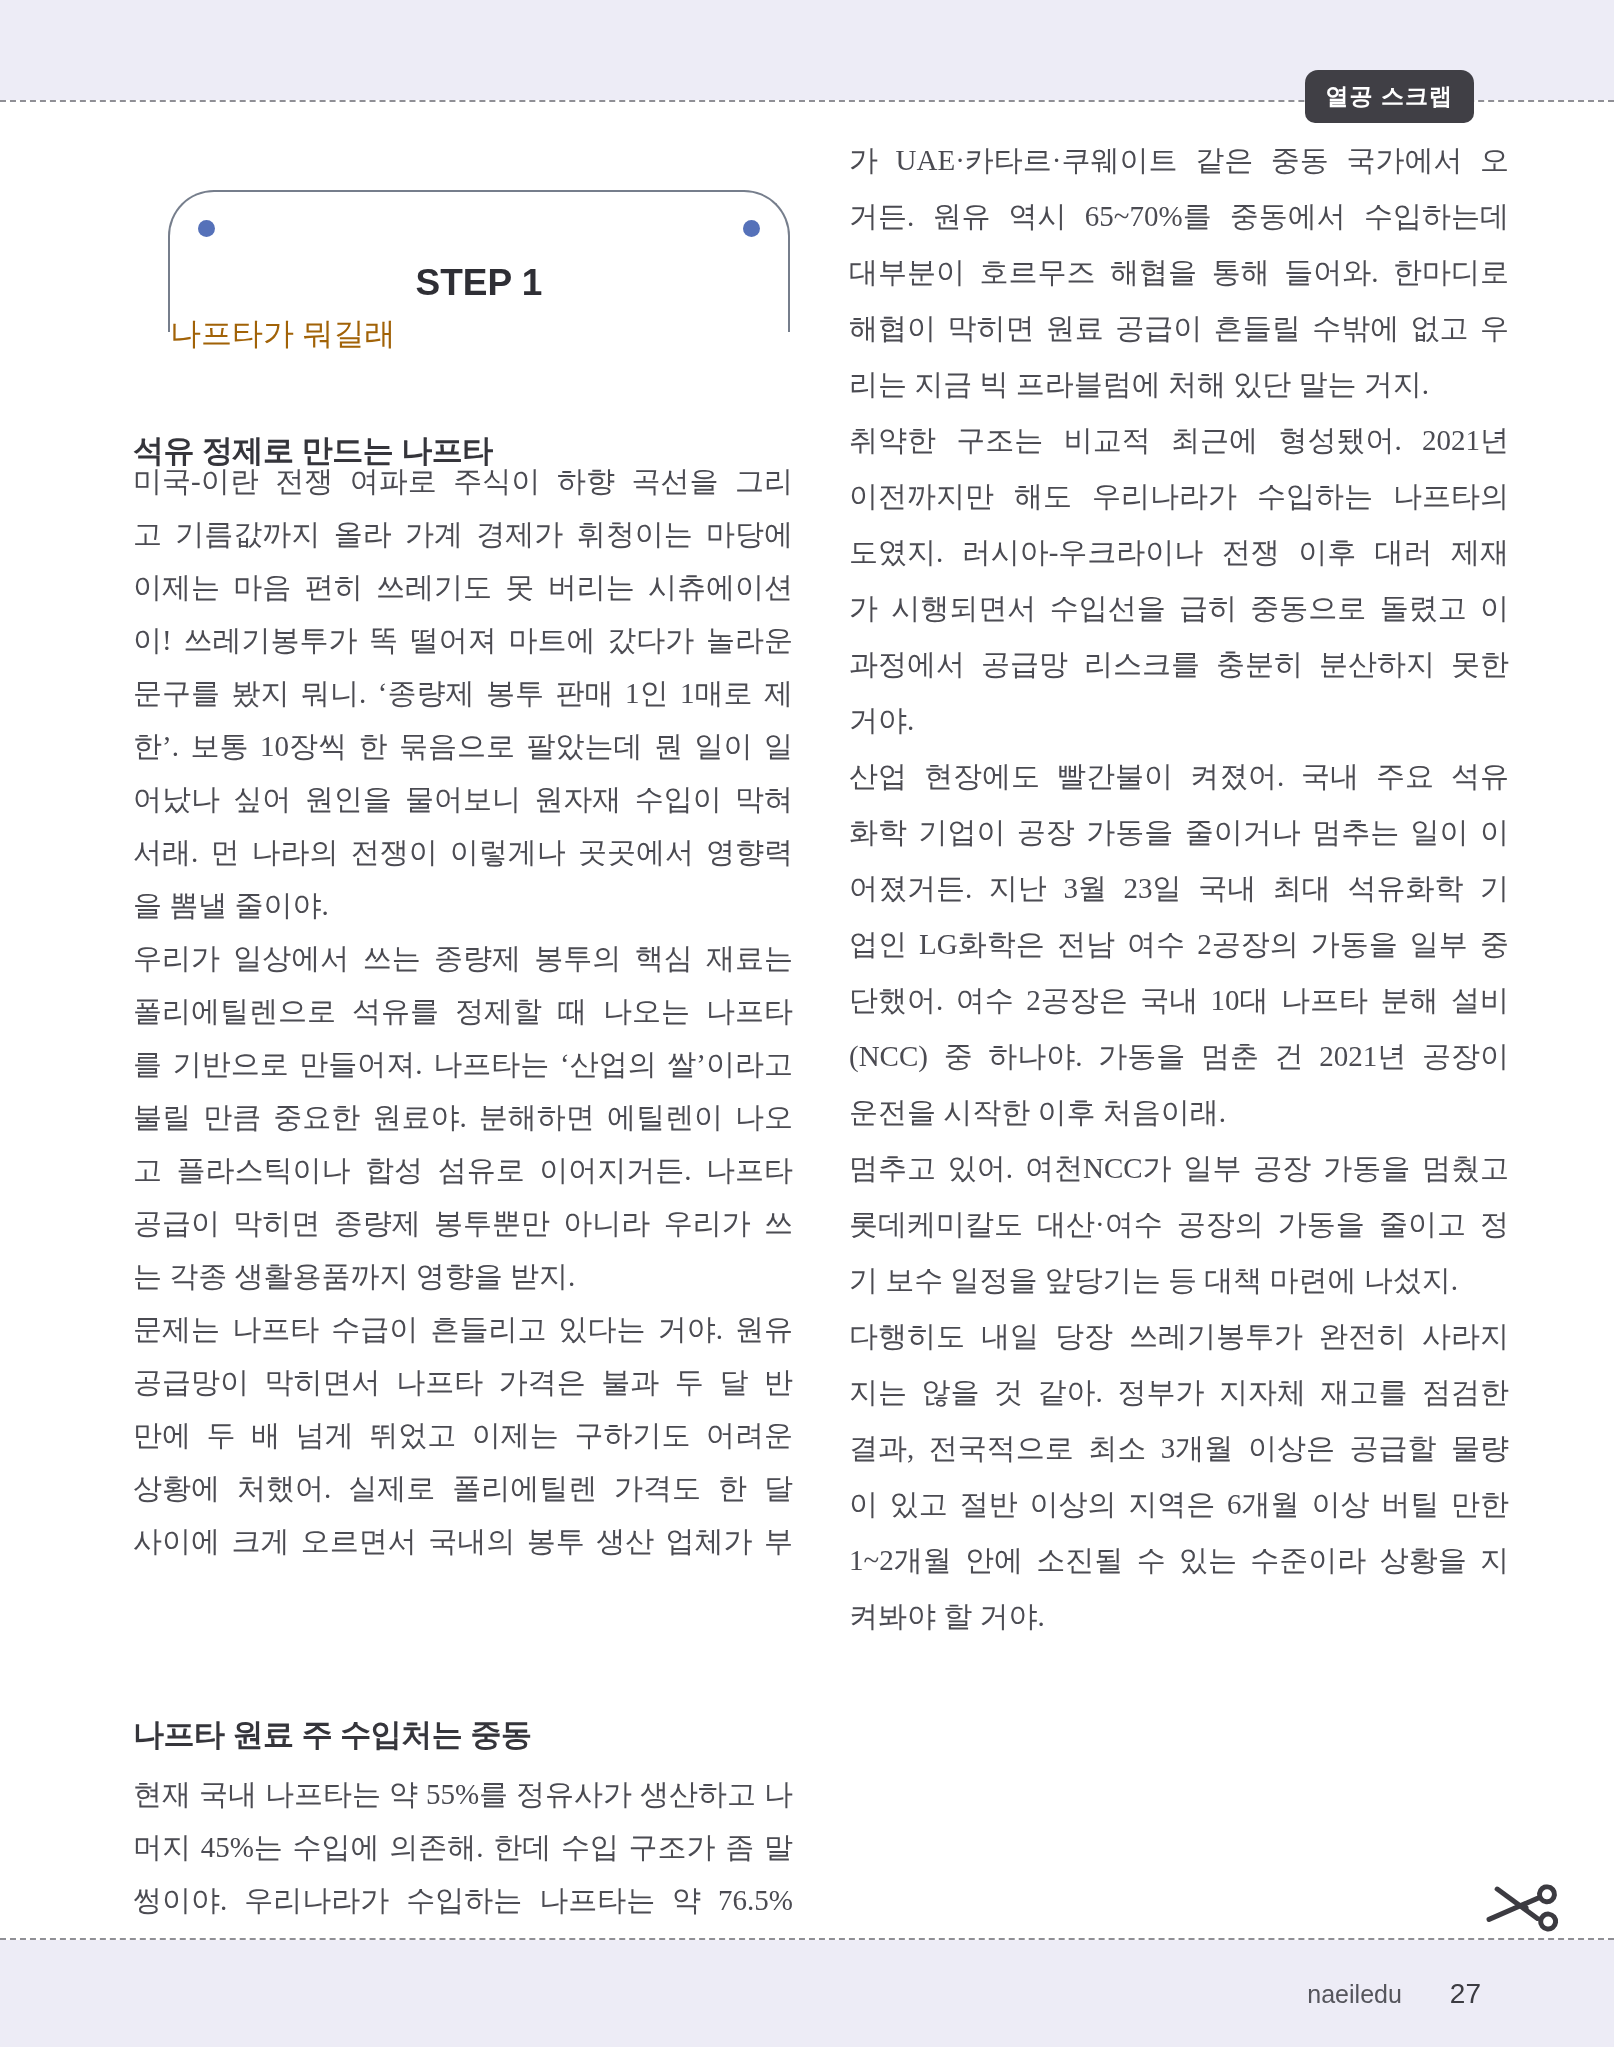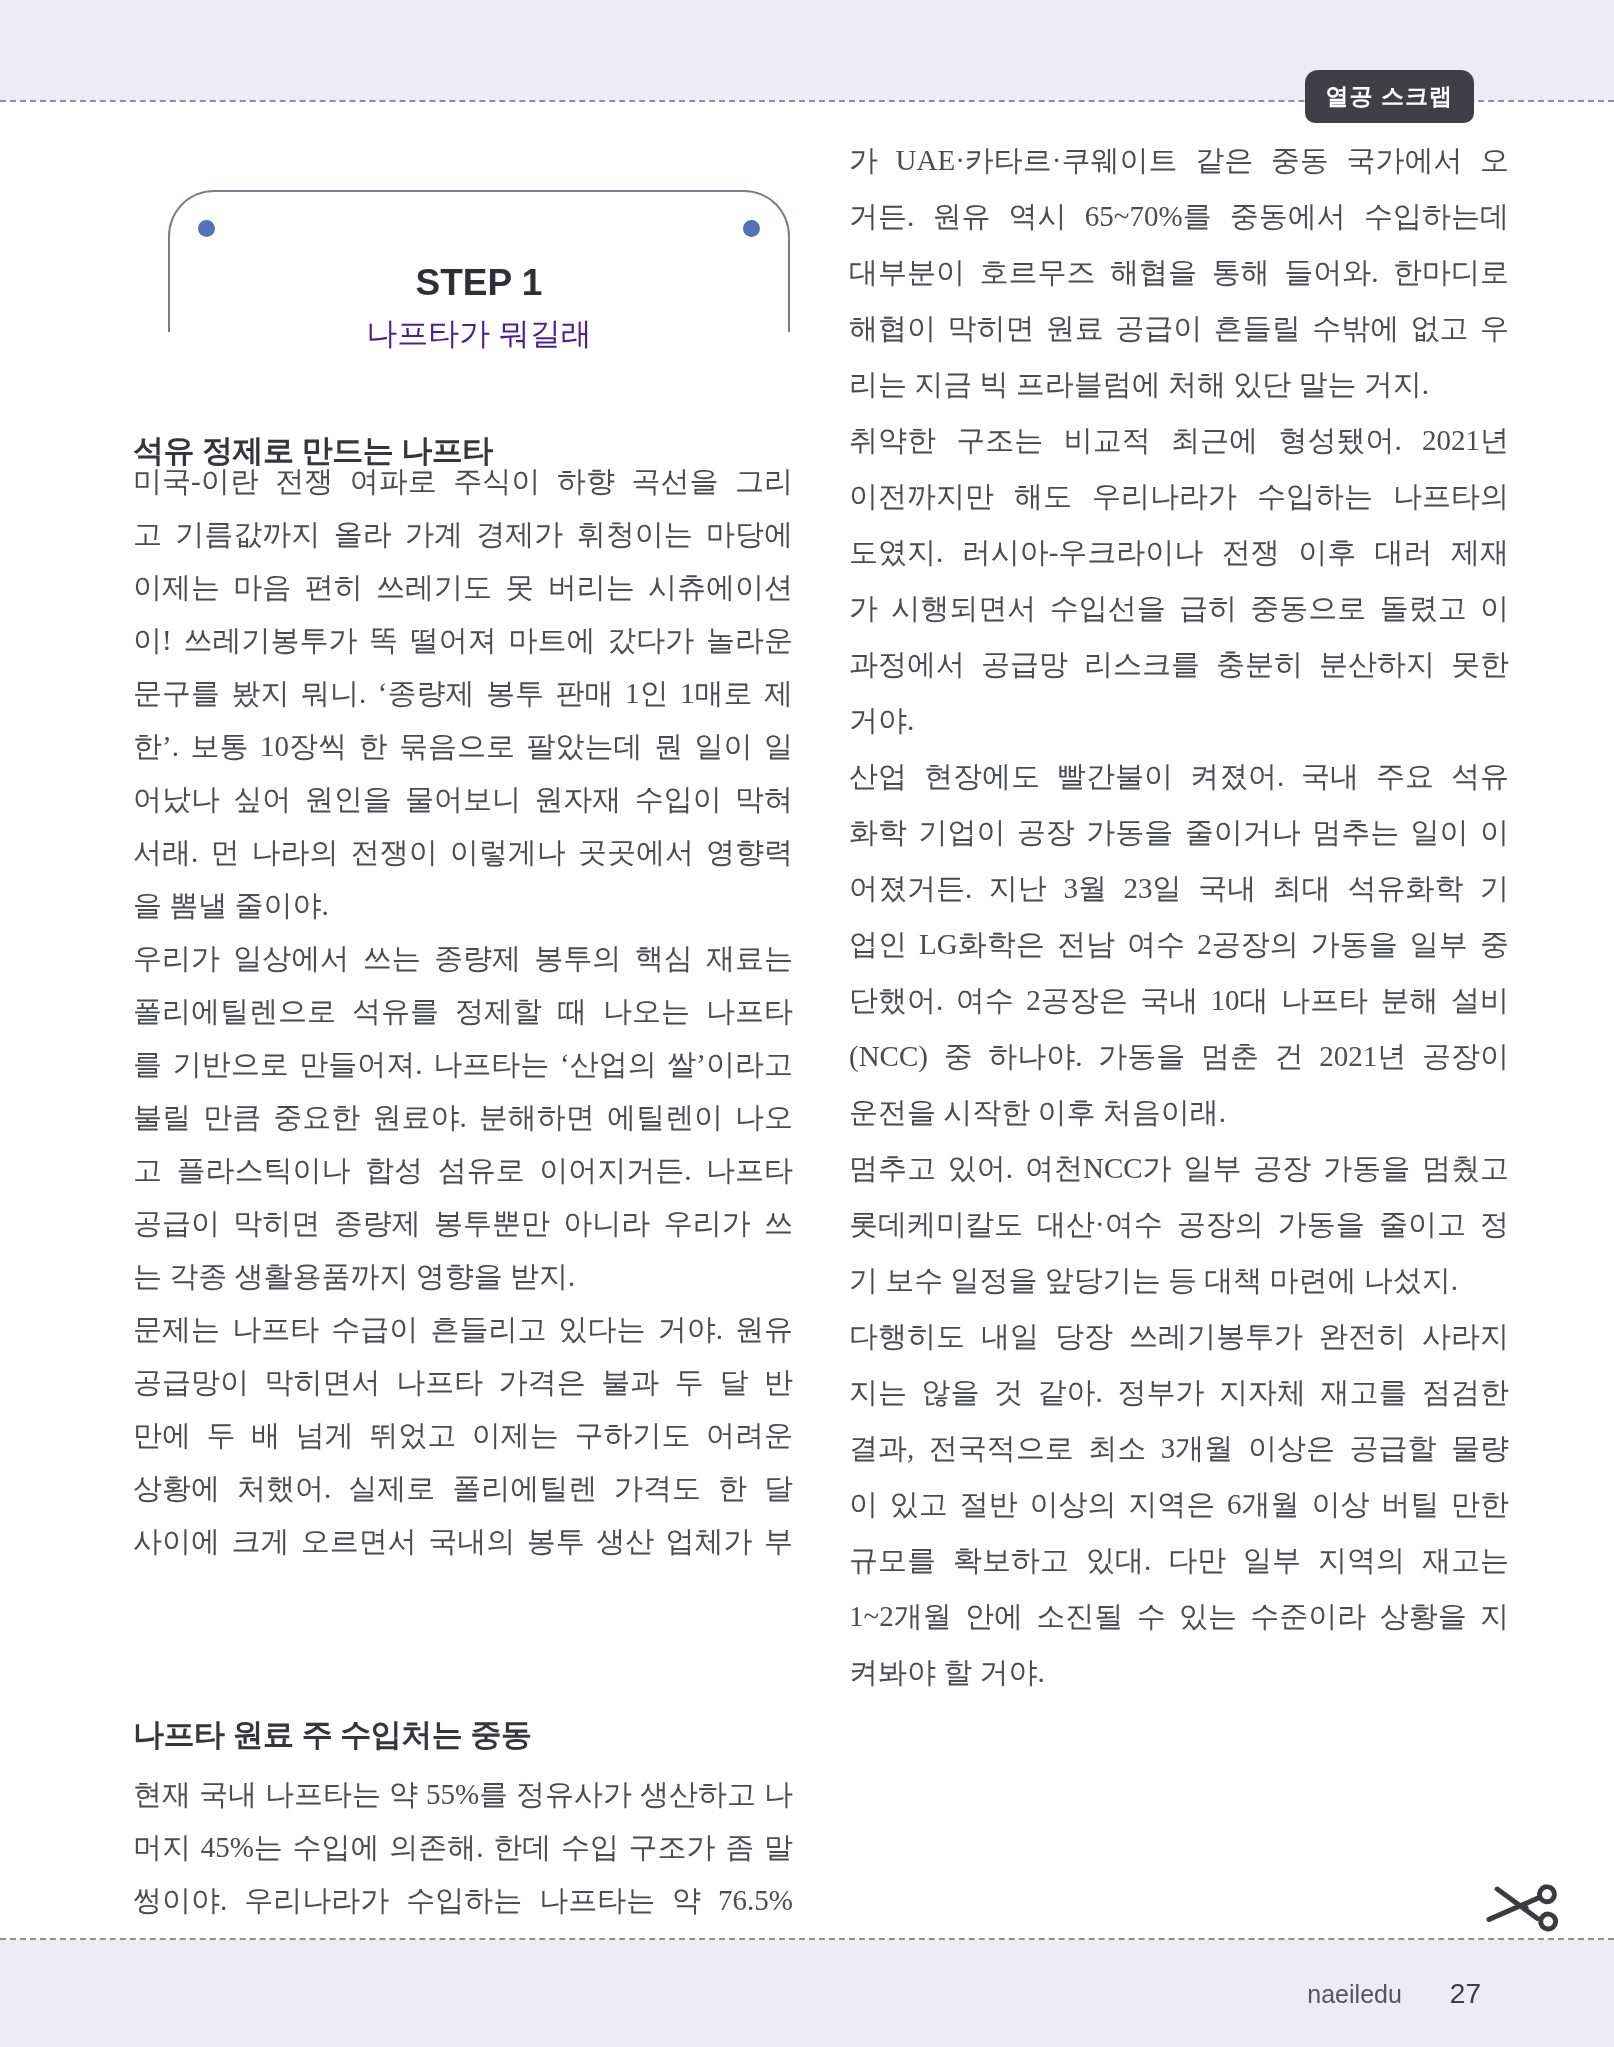--- a/index.html
+++ b/index.html
@@ -31,23 +31,23 @@
   }
   .dot { position:absolute; width:17px; height:17px; border-radius:50%; background:#5571b9; top:28px; }
   .dot.l { left:28px; }
   .dot.r { right:28px; }
   .step-label {
     text-align:center; margin-top:70px;
     font-family:"Liberation Sans", sans-serif; font-weight:bold;
     font-size:37px; color:#2f2f35; letter-spacing:0px;
   }
   .step-title {
-    text-align:center; margin-top:9px;
+    margin-top:9px;
     font-family:"Liberation Sans", sans-serif;
-    font-size:31px; color:#4c1d95;
+    font-size:31px; color:#a16207;
   }
   
   .abs { position:absolute; }
   .colw { width:660px; }
   .sec-heading {
     font-family:"Liberation Sans", sans-serif; font-weight:bold;
     font-size:31px; color:#35353b; letter-spacing:-0.5px;
   }
   .tl {
     font-size:29px; line-height:53px; color:#4b4b52;
@@ -131,21 +131,20 @@
     <div class="tl">단했어. 여수 2공장은 국내 10대 나프타 분해 설비</div>
     <div class="tl">(NCC) 중 하나야. 가동을 멈춘 건 2021년 공장이</div>
     <div class="tl pl">운전을 시작한 이후 처음이래.</div>
     <div class="tl">멈추고 있어. 여천NCC가 일부 공장 가동을 멈췄고</div>
     <div class="tl">롯데케미칼도 대산·여수 공장의 가동을 줄이고 정</div>
     <div class="tl pl">기 보수 일정을 앞당기는 등 대책 마련에 나섰지.</div>
     <div class="tl">다행히도 내일 당장 쓰레기봉투가 완전히 사라지</div>
     <div class="tl">지는 않을 것 같아. 정부가 지자체 재고를 점검한</div>
     <div class="tl">결과, 전국적으로 최소 3개월 이상은 공급할 물량</div>
     <div class="tl">이 있고 절반 이상의 지역은 6개월 이상 버틸 만한</div>
-    <div class="tl">규모를 확보하고 있대. 다만 일부 지역의 재고는</div>
     <div class="tl">1~2개월 안에 소진될 수 있는 수준이라 상황을 지</div>
     <div class="tl pl">켜봐야 할 거야.</div>
   </div>
 
 <div class="scissors">
   <svg width="76" height="56" viewBox="0 0 76 56">
     <g stroke="#3c3b41" stroke-width="5" fill="none" stroke-linecap="round">
       <line x1="4" y1="41" x2="50" y2="15"></line>
       <line x1="9" y1="10" x2="52" y2="35"></line>
       <circle cx="59" cy="10" r="7.5"></circle>

